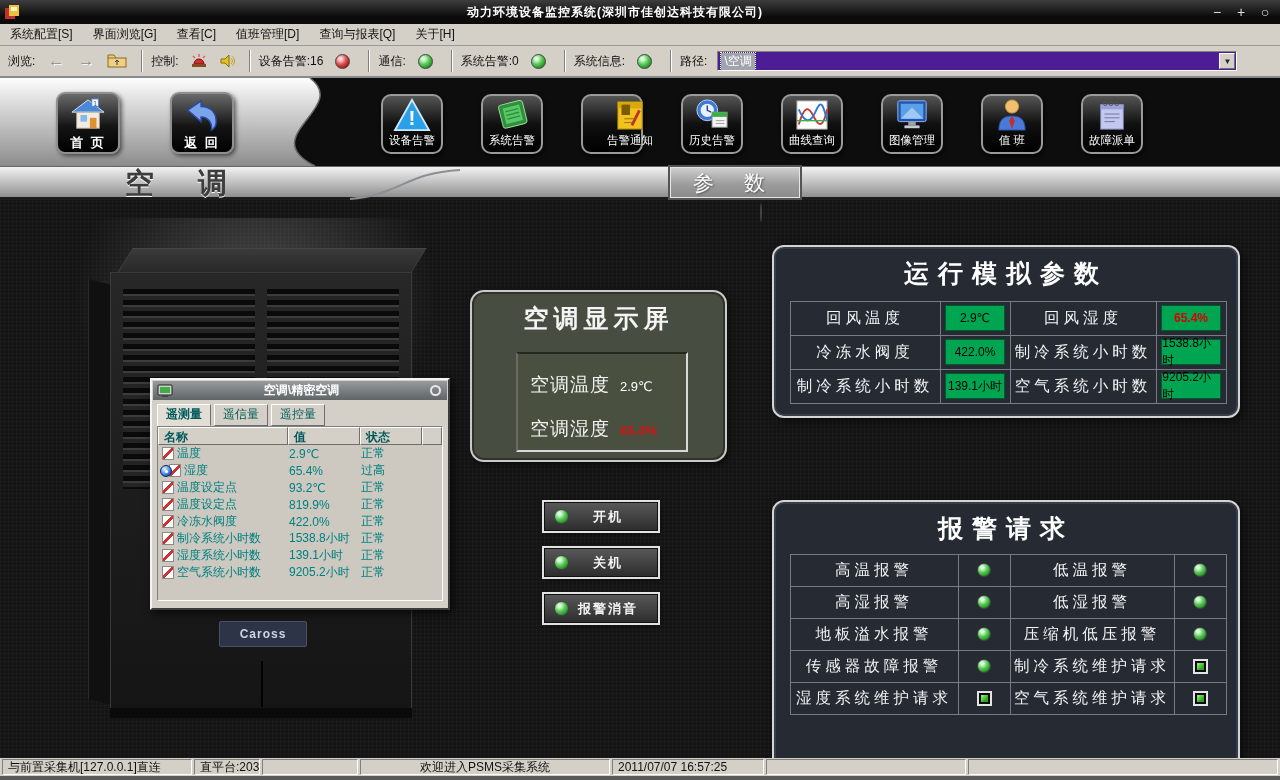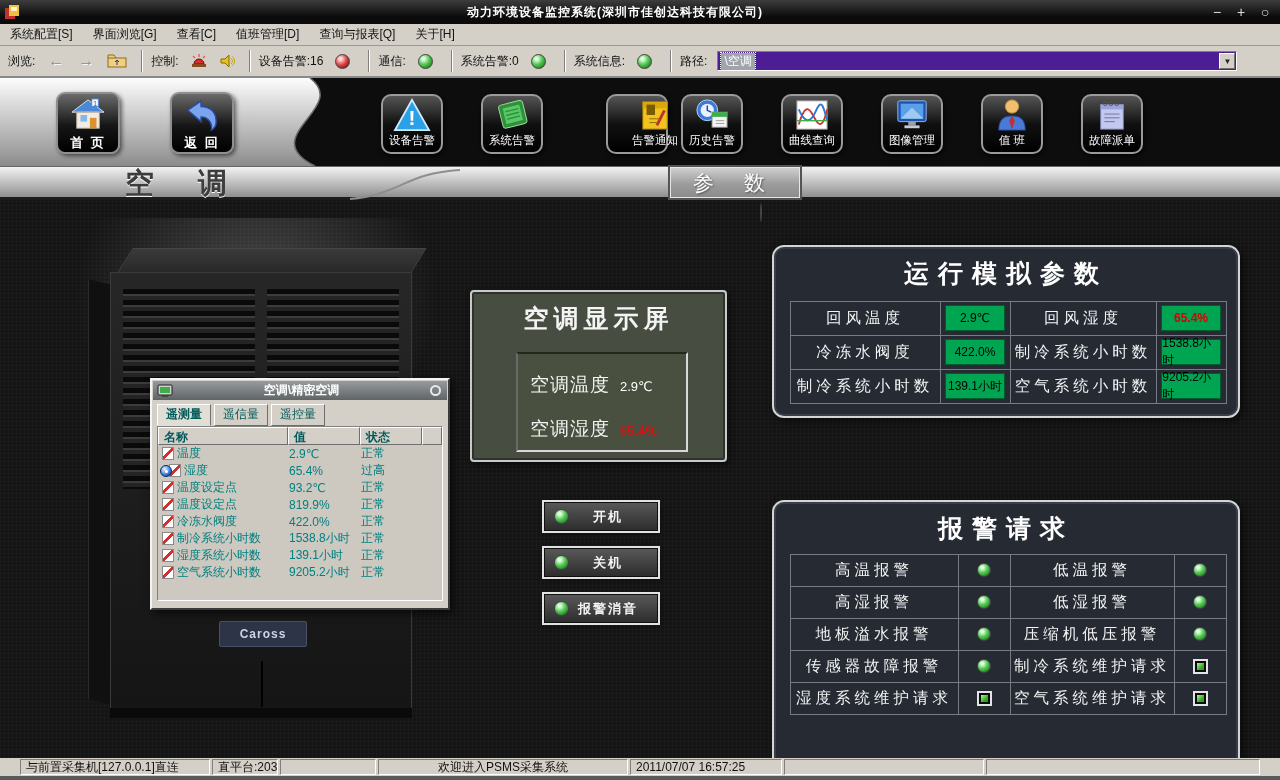--- a/index.html
+++ b/index.html
@@ -108,21 +108,21 @@
   .prow .cel-name{width:112px;white-space:nowrap;overflow:hidden;}
   .prow .cel-val{width:72px;}
   .prow .cel-status{width:62px;}
   .row-icon{width:12px;height:13px;margin:0 3px 0 4px;flex:0 0 auto;background:#fff;border:1px solid #8a8a8a;
     background-image:linear-gradient(135deg,transparent 42%,#d03030 42%,#d03030 60%,transparent 60%);}
   .radio-blue{position:absolute;left:2px;width:12px;height:12px;border-radius:50%;
     background:radial-gradient(circle at 35% 30%,#e8f4ff,#2a72d8 65%,#0a3a8a);border:1px solid #072a60;}
   .radio-blue::after{content:"";position:absolute;left:4px;top:4px;width:3px;height:3px;border-radius:50%;background:#fff;}
   
   .display{position:absolute;left:470px;top:90px;width:257px;height:172px;background:#474e41;
-    border:2px solid #c9c9c9;border-radius:4px;box-shadow:inset 0 0 0 2px #2e332a,2px 3px 6px rgba(0,0,0,.5);}
+    border:2px solid #c9c9c9;border-radius:14px;box-shadow:inset 0 0 0 2px #2e332a,2px 3px 6px rgba(0,0,0,.5);}
   .display-title{margin-top:10px;text-align:center;color:#f4f4f4;font-size:25px;letter-spacing:5px;font-weight:bold;}
   .display-screen{position:absolute;left:44px;top:60px;width:172px;height:100px;background:#49503f;
     border:2px solid;border-color:#23281e #d8d8d8 #d8d8d8 #6a6a6a;}
   .ds-row{position:absolute;left:12px;display:flex;align-items:baseline;}
   .ds-row.r1{top:18px;} .ds-row.r2{top:62px;}
   .ds-label{color:#f2f2f2;font-size:19px;letter-spacing:1px;}
   .ds-val{margin-left:10px;font-size:13px;}
   .ds-val.white{color:#fff;}
   .ds-val.red{color:#d31515;font-weight:bold;}
   
@@ -144,21 +144,21 @@
   .gcell{border:1px solid #767b84;margin:-0.5px;display:flex;align-items:center;justify-content:center;}
   .gcell.lab{color:#f4f4f4;font-size:15.5px;letter-spacing:4px;white-space:nowrap;}
   .vchip{width:86%;height:26px;background:#00a551;border:1px solid #005c2e;color:#000;
     font-size:12px;display:flex;align-items:center;justify-content:center;}
   .vchip.redtext{color:#d80000;font-weight:bold;}
   .sqled{width:15px;height:15px;border:2px solid #e4e4e4;background:#0b0b0b;position:relative;}
   .sqled::after{content:"";position:absolute;left:2px;top:2px;right:2px;bottom:2px;
     background:linear-gradient(135deg,#a8f89a,#28a818 70%);}
   
   .statusbar{position:absolute;left:0;top:758px;width:1280px;height:18px;background:#d4d0c8;
-    display:flex;gap:2px;padding:1px 20px;font-size:12px;color:#111;}
+    display:flex;gap:2px;padding:1px 2px;font-size:12px;color:#111;}
   .seg{border:1px solid;border-color:#808080 #fff #fff #808080;padding:0 5px;line-height:14px;
     white-space:nowrap;overflow:hidden;}
   .s1{width:190px;} .s2{width:66px;} .s3{width:96px;} .s4{width:250px;text-align:center;}
   .s5{width:152px;} .s6{width:200px;} .s7{flex:1;}
   .bottomstrip{position:absolute;left:0;top:776px;width:1280px;height:4px;background:#5a5a5a;}
 </style>
 </head>
 <body>
 
 <div class="titlebar">
@@ -266,21 +266,21 @@
       <svg viewBox="0 0 40 36" width="38" height="34">
           <g transform="rotate(-14 20 18)">
             <rect x="8" y="5" width="26" height="25" rx="3" fill="#2f8f3a" stroke="#9adf9a"></rect>
             <rect x="12" y="9" width="18" height="17" fill="#58c868"></rect>
             <path d="M14 13h14 M14 17h14 M14 21h14" stroke="#2f8f3a" stroke-width="1.5"></path>
           </g>
         </svg>
     </span>
     <span class="nlabel">系统告警</span>
   </div>
-  <div class="ribbtn" style="left:606px;padding-left:36px;">
+  <div class="ribbtn" style="left:581px;padding-left:36px;">
     <span class="nicon">
       <svg viewBox="0 0 40 36" width="38" height="34">
           <rect x="7" y="4" width="26" height="29" fill="#f2c21f" stroke="#8a6d00"></rect>
           <rect x="7" y="4" width="26" height="7" fill="#d9a80c"></rect>
           <rect x="11" y="7" width="9" height="11" fill="#7a5c00"></rect>
           <path d="M30 13 L22 29" stroke="#c03030" stroke-width="3"></path>
           <path d="M14 22h12 M14 26h8" stroke="#8a6d00"></path>
         </svg>
     </span>
     <span class="nlabel">告警通知</span>

